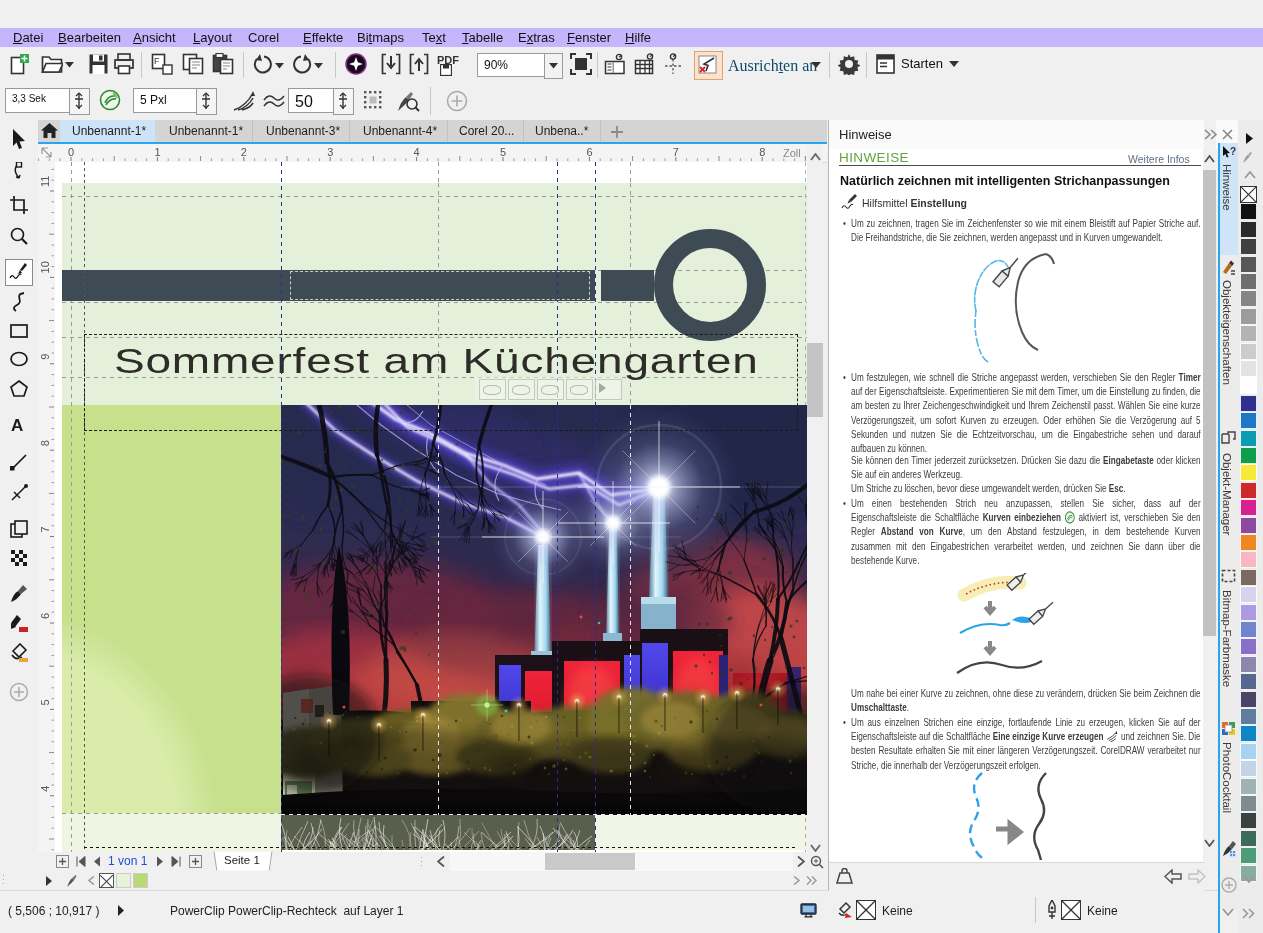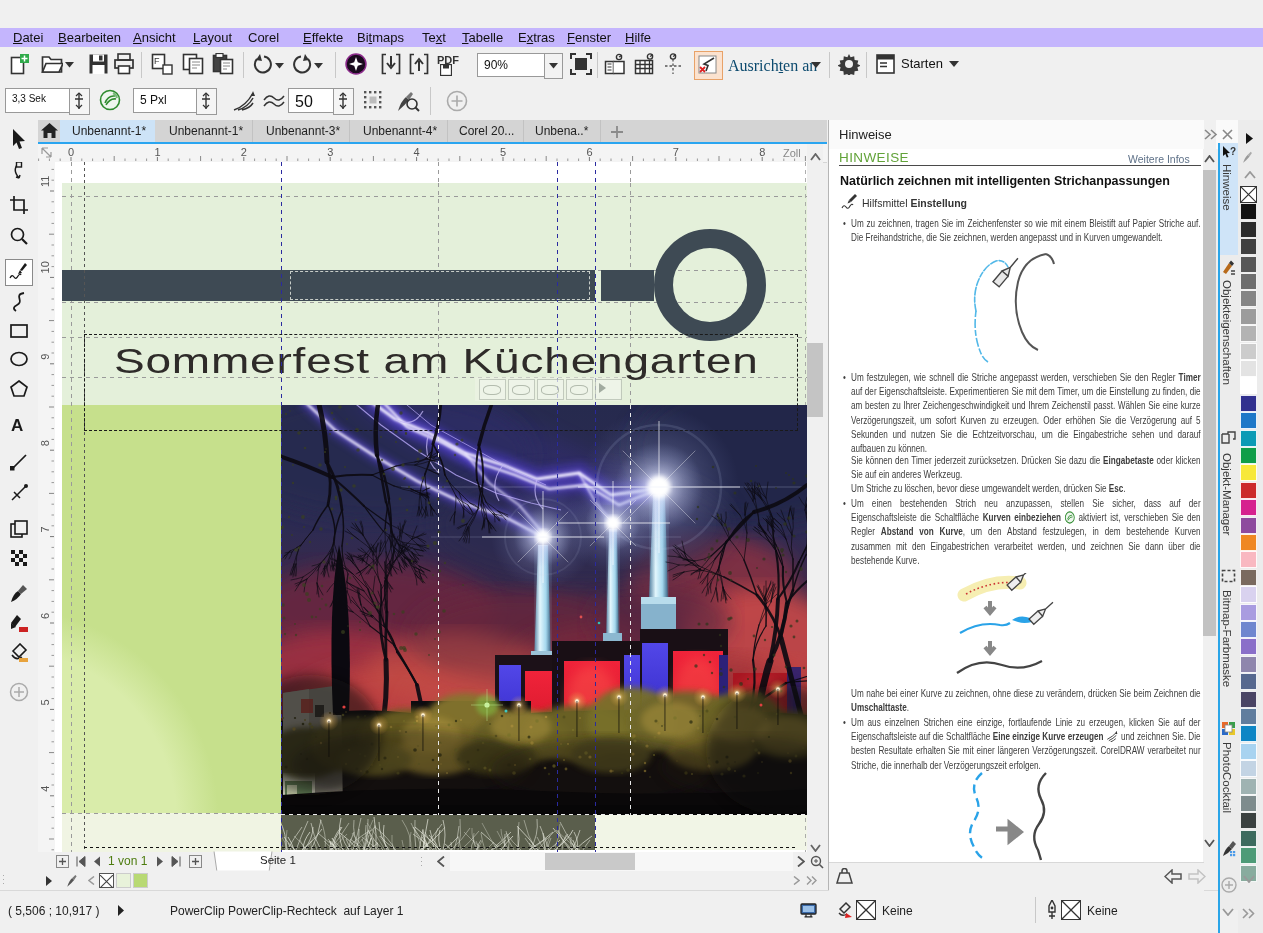--- a/index.html
+++ b/index.html
@@ -2033,33 +2033,33 @@
       <svg class="abs" style="left:56px;top:3px" width="13" height="13" viewBox="0 0 13 13">
         <rect x="0.5" y="0.5" width="12" height="12" fill="none" stroke="#888" stroke-width="1"></rect>
         <path d="M6.5,3v7M3,6.5h7" stroke="#555" stroke-width="1.3"></path>
       </svg>
       <svg class="abs" style="left:75px;top:4px" width="11" height="11" viewBox="0 0 11 11">
         <path d="M2,0.5 v10 M10,0.5 L4,5.5 L10,10.5 Z" fill="#555" stroke="#555" stroke-width="1"></path>
       </svg>
       <svg class="abs" style="left:92px;top:4px" width="9" height="11" viewBox="0 0 9 11">
         <path d="M8,0.5 L2,5.5 L8,10.5 Z" fill="#555"></path>
       </svg>
-      <div class="abs" style="left:108px;top:2px;font-size:12px;color:#4d7c0f;">1 von 1</div>
+      <div class="abs" style="left:108px;top:2px;font-size:12px;color:#1d4ed8;">1 von 1</div>
       <svg class="abs" style="left:156px;top:4px" width="9" height="11" viewBox="0 0 9 11">
         <path d="M1,0.5 L7,5.5 L1,10.5 Z" fill="#555"></path>
       </svg>
       <svg class="abs" style="left:171px;top:4px" width="11" height="11" viewBox="0 0 11 11">
         <path d="M9,0.5 v10 M1,0.5 L7,5.5 L1,10.5 Z" fill="#555" stroke="#555" stroke-width="1"></path>
       </svg>
       <svg class="abs" style="left:189px;top:3px" width="13" height="13" viewBox="0 0 13 13">
         <rect x="0.5" y="0.5" width="12" height="12" fill="none" stroke="#888" stroke-width="1"></rect>
         <path d="M6.5,3v7M3,6.5h7" stroke="#555" stroke-width="1.3"></path>
       </svg>
       <div class="abs" style="left:215px;top:0;width:54px;height:19px;background:#fff;border-left:1px solid #aaa;border-right:1px solid #aaa;transform:perspective(10px) rotateX(-3deg);"></div>
-      <div class="abs" style="left:224px;top:2px;font-size:11.5px;color:#222;margin-left:36px;">Seite 1</div>
+      <div class="abs" style="left:224px;top:2px;font-size:11.5px;color:#222;">Seite 1</div>
       <div class="abs" style="left:420px;top:4px;width:5px;height:12px;background-image:radial-gradient(circle 1px at 1.5px 1.5px,#aaa 60%,transparent 61%);background-size:4px 4px;"></div>
       <svg class="abs" style="left:437px;top:4px" width="8" height="11" viewBox="0 0 8 11">
         <path d="M7,0.5 L1,5.5 L7,10.5" fill="none" stroke="#555" stroke-width="1.8"></path>
       </svg>
       <div class="abs" style="left:450px;top:0;width:343px;height:19px;background:#f7f7f7;"></div>
       <div class="abs" style="left:545px;top:1px;width:90px;height:17px;background:#c9c9c9;"></div>
       <svg class="abs" style="left:797px;top:4px" width="8" height="11" viewBox="0 0 8 11">
         <path d="M1,0.5 L7,5.5 L1,10.5" fill="none" stroke="#555" stroke-width="1.8"></path>
       </svg>
       <svg class="abs" style="left:810px;top:3px" width="14" height="14" viewBox="0 0 14 14">

